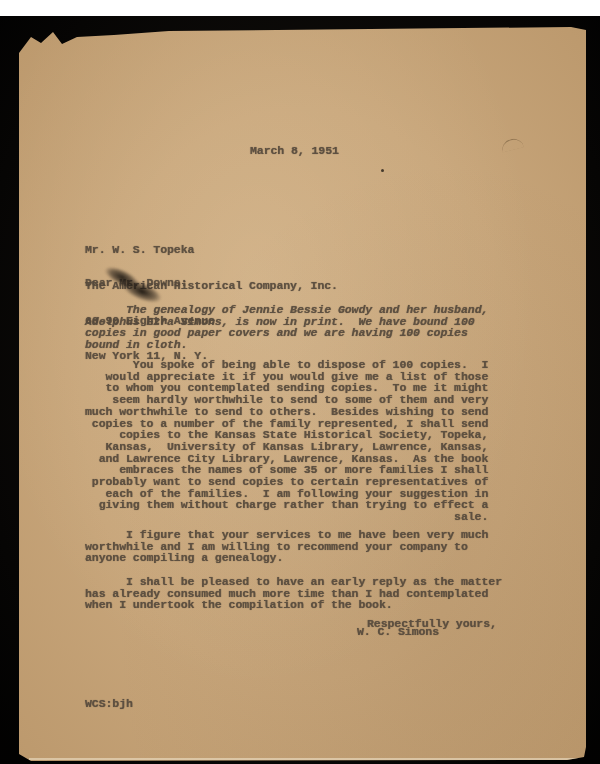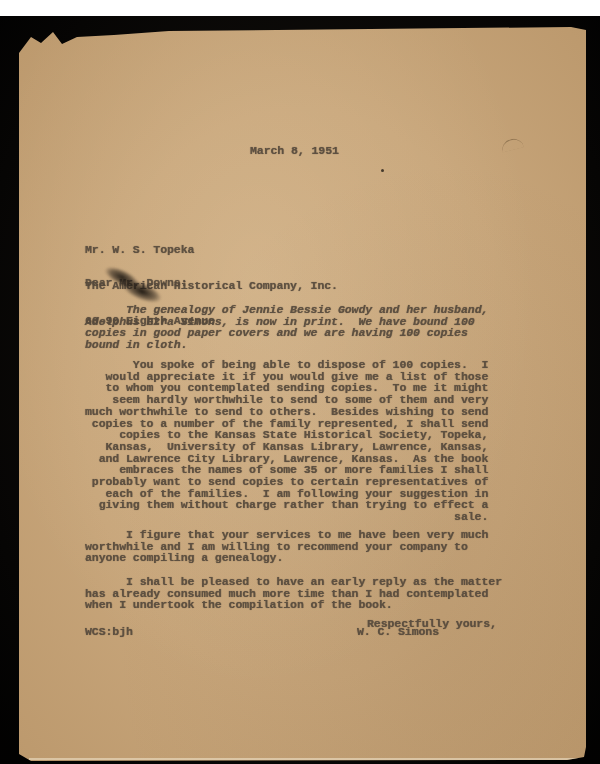--- a/index.html
+++ b/index.html
@@ -52,21 +52,21 @@
     filter: blur(0.15px);
   }
   .date-line        { left: 231px; top: 119px; }
   .recipient-block  { left: 66px;  top: 195px; }
   .salutation-line  { left: 66px;  top: 251px; }
   .para-1           { left: 66px;  top: 278px; font-style: italic; }
   .para-2           { left: 66px;  top: 333px; text-align: right; }
   .para-3           { left: 66px;  top: 503px; }
   .para-4           { left: 66px;  top: 550px; }
   .closing-line     { left: 348px; top: 592px; }
-  .initials-line    { left: 66px;  top: 600px; }
+  .initials-line    { left: 66px;  top: 672px; }
   .signature-line   { left: 338px; top: 600px; }
 
   .ink-blot {
     position: absolute;
     left: 78px; top: 242px;
     width: 66px; height: 36px;
     pointer-events: none;
   }
   .ink-blot::before {
     content: "";
@@ -108,20 +108,21 @@
 
 <div class="scan-bg">
   <div class="paper">
 
     <div class="tw date-line">March 8, 1951</div>
 
     <div class="tw recipient-block">
       <div>Mr. W. S. Topeka</div>
       <div>The American Historical Company, Inc.</div>
       <div>60-90 Eighth Avenue</div>
+      <div>New York 11, N. Y.</div>
     </div>
 
     <div class="tw salutation-line">Dear Mr. Downs:</div>
 
     <div class="tw para-1">      The genealogy of Jennie Bessie Gowdy and her husband,
 Adolphus Ezra Simons, is now in print.  We have bound 100
 copies in good paper covers and we are having 100 copies
 bound in cloth.</div>
 
     <div class="tw para-2">      You spoke of being able to dispose of 100 copies.  I

